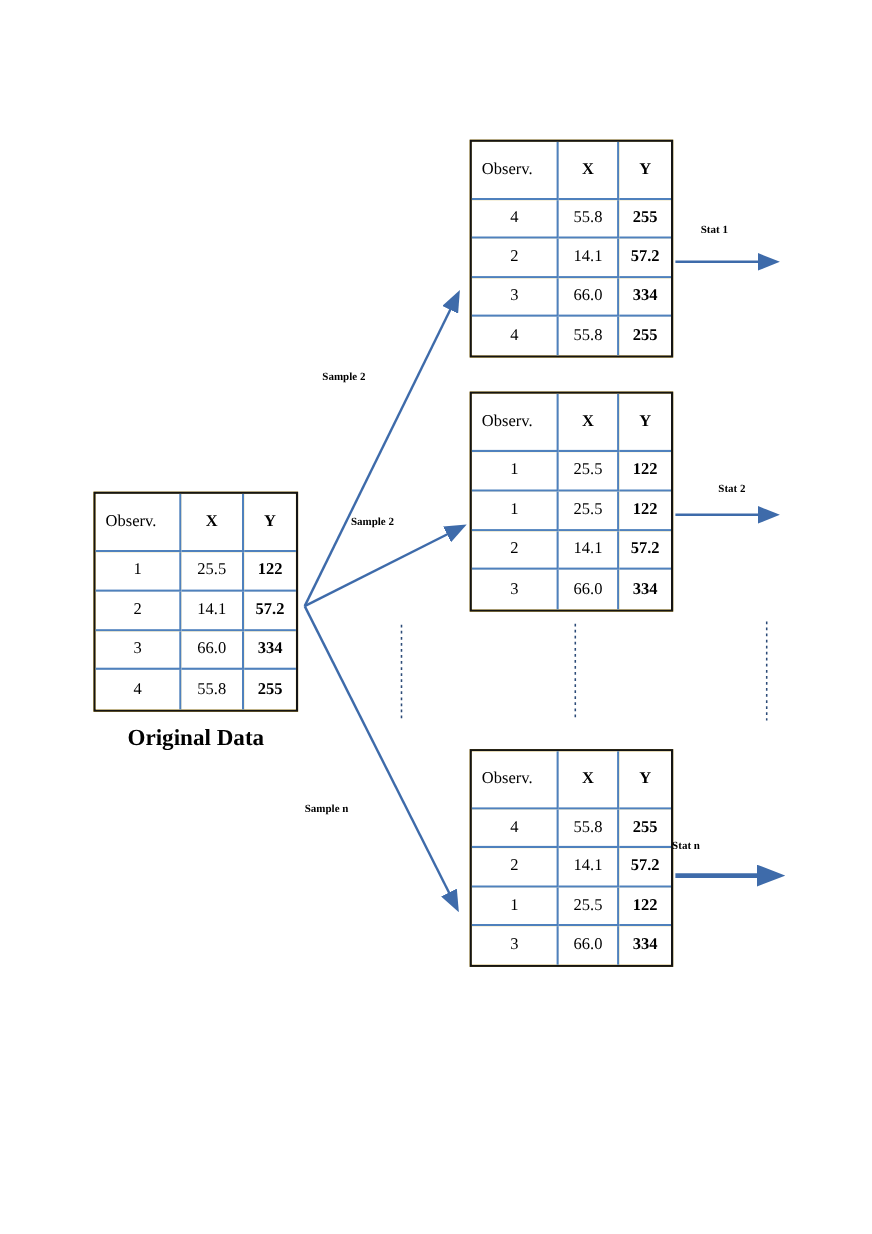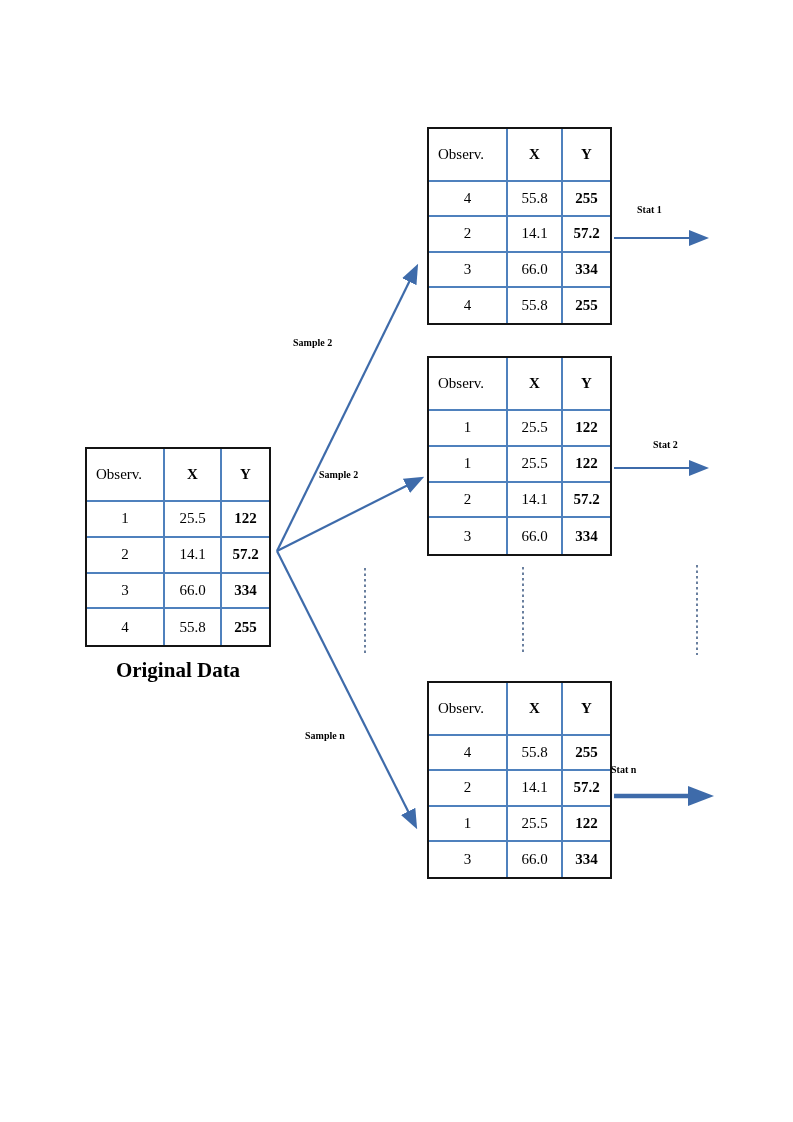--- a/index.html
+++ b/index.html
@@ -126,19 +126,19 @@
     <div>1</div>
     <div>25.5</div>
     <div>122</div>
     <div>3</div>
     <div>66.0</div>
     <div>334</div>
   </div>
 
   <div class="lbl" style="left:293px;top:337px;">Sample 2</div>
   <div class="lbl" style="left:319px;top:469px;">Sample 2</div>
-  <div class="lbl" style="left:305px;top:730px;text-align:right;">Sample n</div>
+  <div class="lbl" style="left:277px;top:730px;text-align:right;">Sample n</div>
 
   <div class="lbl" style="left:637px;top:204px;">Stat 1</div>
   <div class="lbl" style="left:653px;top:439px;">Stat 2</div>
   <div class="lbl" style="left:611px;top:764px;">Stat n</div>
 
 </div>
 
 </body></html>

